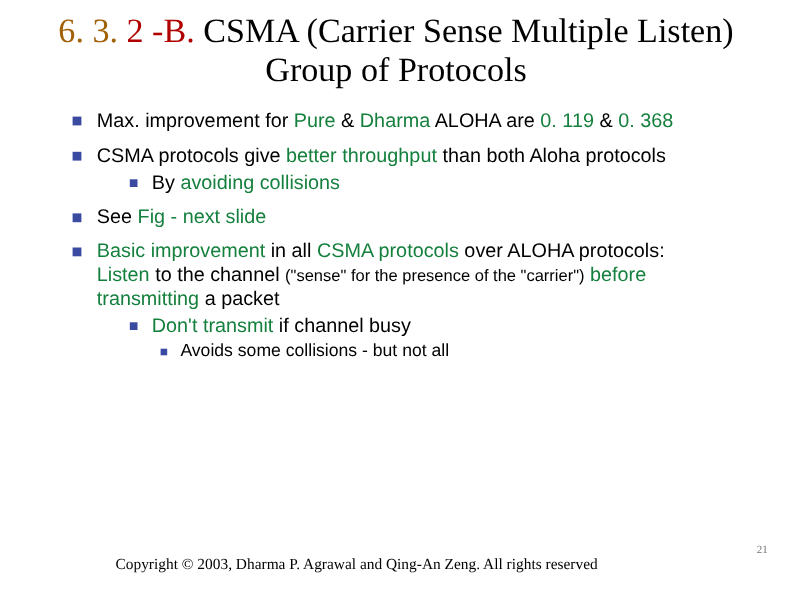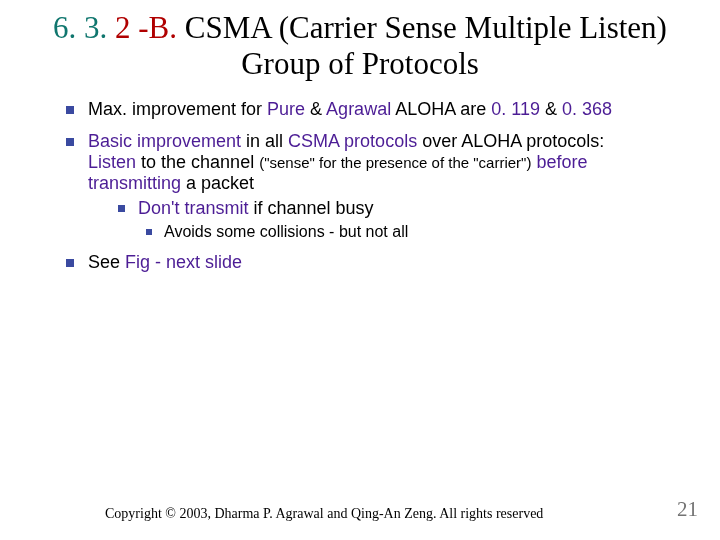--- a/index.html
+++ b/index.html
@@ -18,21 +18,21 @@
     height: 540px;
     box-sizing: border-box;
   }
   .title {
     font-family: "Times New Roman", Times, serif;
     font-size: 31px;
     line-height: 1.15;
     text-align: center;
     padding: 10px 40px 0 40px;
   }
-  .title .sectnum { color: #0f766e; }
+  .title .sectnum { color: #a16207; }
   .title .letter  { color: #b00000; text-align: right; }
   .body {
     padding: 8px 40px 0 62px;
     font-size: 18px;
     line-height: 1.18;
   }
   .bullet1 {
     position: relative;
     margin: 10px 0 10px 0;
     padding-left: 26px;
@@ -68,79 +68,85 @@
   }
   .bullet3::before {
     content: "";
     position: absolute;
     left: 2px;
     top: 6px;
     width: 6px;
     height: 6px;
     background: #3a4aa0;
   }
-  .red { color: #4c1d95; }
+  .red { color: #15803d; }
   .small { font-size: 15px; }
   .footer {
     position: absolute;
     left: 0;
     right: 0;
     bottom: 18px;
     height: 22px;
     padding-left: 20px;
   }
   .copyright {
     position: absolute;
     left: 105px;
     bottom: 0;
     font-family: "Times New Roman", Times, serif;
     font-size: 14px;
     color: #000;
   }
   .pagenum {
     position: absolute;
     right: 22px;
-    bottom: 0;
+    bottom: 16px;
     font-family: "Times New Roman", Times, serif;
-    font-size: 21px;
+    font-size: 10px;
     color: #737373;
   }
 </style>
 </head>
 <body>
 
 <div class="slide">
 
   <div class="title">
     <span class="sectnum">6. 3.</span>
     <span class="letter">2 -B.</span><span> CSMA (Carrier Sense Multiple Listen) Group of Protocols</span>
   </div>
 
   <div class="body">
 
     <div class="bullet1">
-      <span>Max. improvement for </span><span class="red">Pure</span><span> &amp; </span><span class="red">Agrawal</span><span> ALOHA are </span><span class="red">0. 119</span><span> &amp; </span><span class="red">0. 368</span>
+      <span>Max. improvement for </span><span class="red">Pure</span><span> &amp; </span><span class="red">Dharma</span><span> ALOHA are </span><span class="red">0. 119</span><span> &amp; </span><span class="red">0. 368</span>
     </div>
 
+    <div class="bullet1">
+      <span>CSMA protocols give </span><span class="red">better throughput</span><span> than both Aloha protocols</span>
+      <div class="bullet2">
+        <span>By </span><span class="red">avoiding collisions</span>
+      </div>
+    </div>
+
+    <div class="bullet1">
+      <span>See </span><span class="red">Fig -  next slide</span>
+    </div>
 
     <div class="bullet1">
       <span class="red">Basic improvement</span><span> in all </span><span class="red">CSMA protocols</span><span> over ALOHA protocols:</span><br>
       <span class="red">Listen</span><span> to the channel </span><span class="small">("sense" for the presence of the "carrier")</span><span class="red"> before transmitting</span><span> a packet</span>
       <div class="bullet2">
         <span class="red">Don't transmit</span><span> if channel busy</span>
       </div>
       <div class="bullet3">
         <span>Avoids some collisions - but not all</span>
       </div>
     </div>
 
-    <div class="bullet1">
-      <span>See </span><span class="red">Fig -  next slide</span>
-    </div>
-
   </div>
 
   <div class="footer">
     <div class="copyright">Copyright © 2003, Dharma P. Agrawal and Qing-An Zeng. All rights reserved</div>
     <div class="pagenum">21</div>
   </div>
 
 </div>
 
 </body></html>

